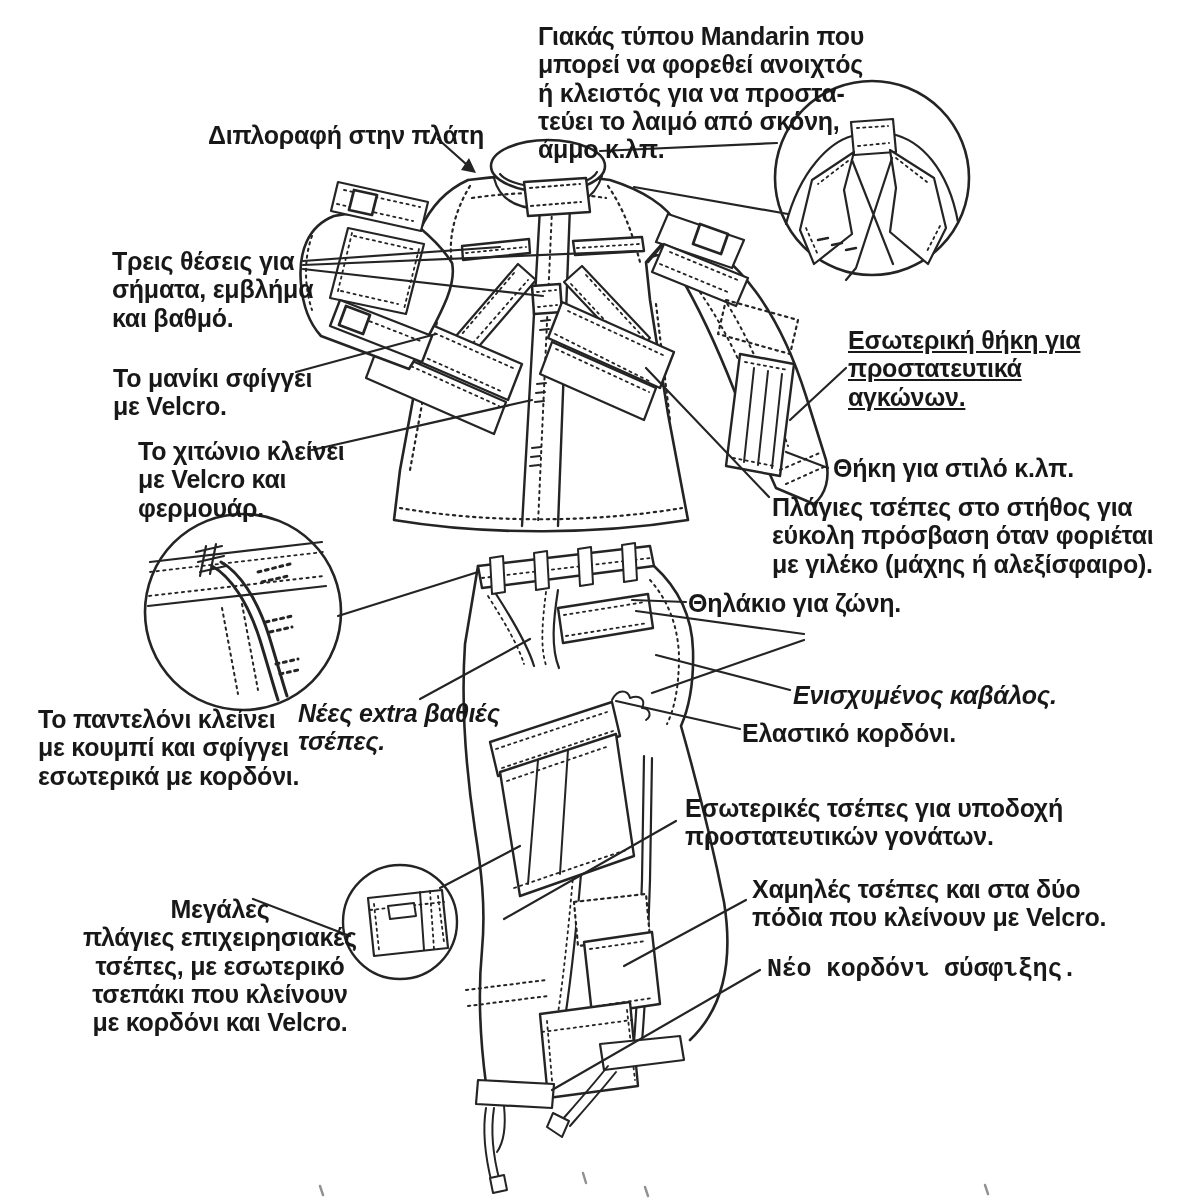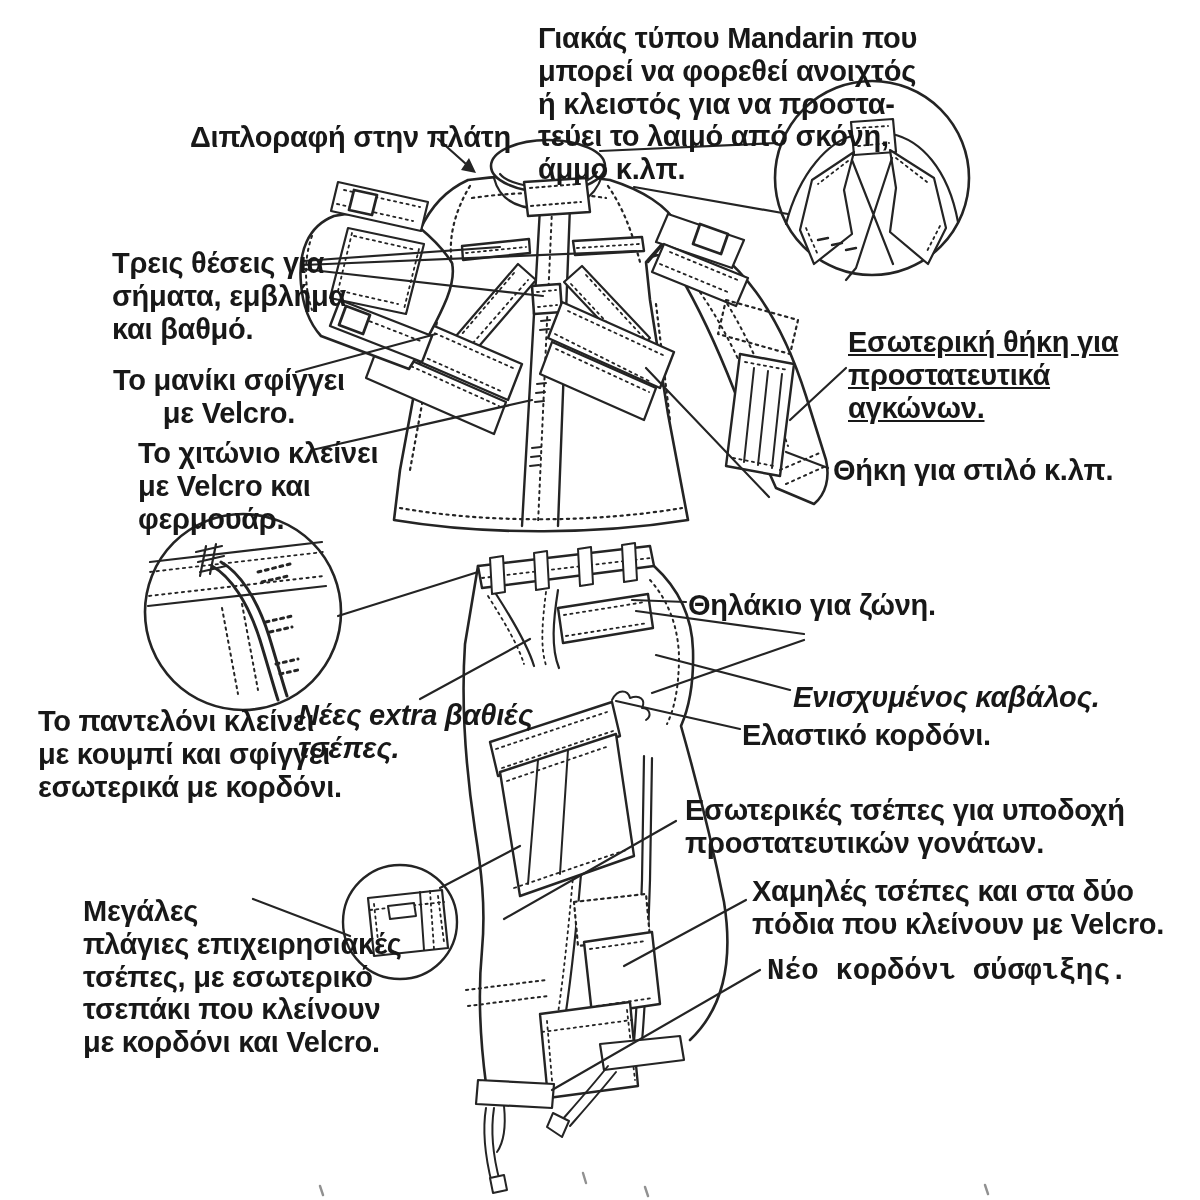--- a/index.html
+++ b/index.html
@@ -1,19 +1,19 @@
 <!DOCTYPE html>
 <html><head>
 <meta charset="utf-8">
 <style>
   html,body{margin:0;padding:0;background:#ffffff;}
   .stage{position:relative;width:1200px;height:1200px;background:#ffffff;overflow:hidden;
          font-family:"Liberation Sans","DejaVu Sans",sans-serif;}
   .stage svg{position:absolute;left:0;top:0;}
-  .label{position:absolute;white-space:pre-line;font-weight:700;font-size:29px;
+  .label{position:absolute;white-space:pre-line;font-weight:700;font-size:25px;
          line-height:1.13;letter-spacing:-0.25px;color:#181818;}
 </style>
 </head>
 <body>
 
 <div class="stage">
 
 <svg width="1200" height="1200" viewBox="0 0 1200 1200">
   <g fill="none" stroke="#242424" stroke-linecap="round" stroke-linejoin="round">
 
@@ -185,45 +185,48 @@
       <path d="M320,1186 l3,9 M583,1173 l3,10 M645,1187 l3,9 M985,1185 l3,9"></path>
     </g>
   </g>
 </svg>
 
 <div class="label" style="left:538px;top:22px;">Γιακάς τύπου Mandarin που
 μπορεί να φορεθεί ανοιχτός
 ή κλειστός για να προστα-
 τεύει το λαιμό από σκόνη,
 άμμο κ.λπ.</div>
-<div class="label" style="left:190px;top:121px;">Διπλοραφή στην πλάτη</div>
+<div class="label" style="left:208px;top:121px;">Διπλοραφή στην πλάτη</div>
 <div class="label" style="left:112px;top:247px;">Τρεις θέσεις για
 σήματα, εμβλήμα
 και βαθμό.</div>
-<div class="label" style="left:113px;top:364px;text-align:center;">Το μανίκι σφίγγει
+<div class="label" style="left:113px;top:364px;">Το μανίκι σφίγγει
 με Velcro.</div>
 <div class="label" style="left:138px;top:437px;">Το χιτώνιο κλείνει
 με Velcro και
 φερμουάρ.</div>
 <div class="label" style="left:848px;top:326px;text-decoration:underline;">Εσωτερική θήκη για
 προστατευτικά
 αγκώνων.</div>
 <div class="label" style="left:833px;top:454px;">Θήκη για στιλό κ.λπ.</div>
+<div class="label" style="left:772px;top:493px;">Πλάγιες τσέπες στο στήθος για
+εύκολη πρόσβαση όταν φοριέται
+με γιλέκο (μάχης ή αλεξίσφαιρο).</div>
 <div class="label" style="left:688px;top:589px;">Θηλάκιο για ζώνη.</div>
 <div class="label" style="left:793px;top:681px;font-style:italic;">Ενισχυμένος καβάλος.</div>
 <div class="label" style="left:742px;top:719px;">Ελαστικό κορδόνι.</div>
 <div class="label" style="left:38px;top:705px;">Το παντελόνι κλείνει
 με κουμπί και σφίγγει
 εσωτερικά με κορδόνι.</div>
 <div class="label" style="left:298px;top:699px;font-style:italic;">Νέες extra βαθιές
 τσέπες.</div>
 <div class="label" style="left:685px;top:794px;">Εσωτερικές τσέπες για υποδοχή
 προστατευτικών γονάτων.</div>
 <div class="label" style="left:752px;top:875px;">Χαμηλές τσέπες και στα δύο
 πόδια που κλείνουν με Velcro.</div>
 <div class="label" style="left:767px;top:956px;font-family:Liberation Mono, monospace;">Νέο κορδόνι σύσφιξης.</div>
-<div class="label" style="left:83px;top:895px;">Μεγάλες
+<div class="label" style="left:83px;top:895px;text-align:center;">Μεγάλες
 πλάγιες επιχειρησιακές
 τσέπες, με εσωτερικό
 τσεπάκι που κλείνουν
 με κορδόνι και Velcro.</div>
 
 </div>
 
 </body></html>

